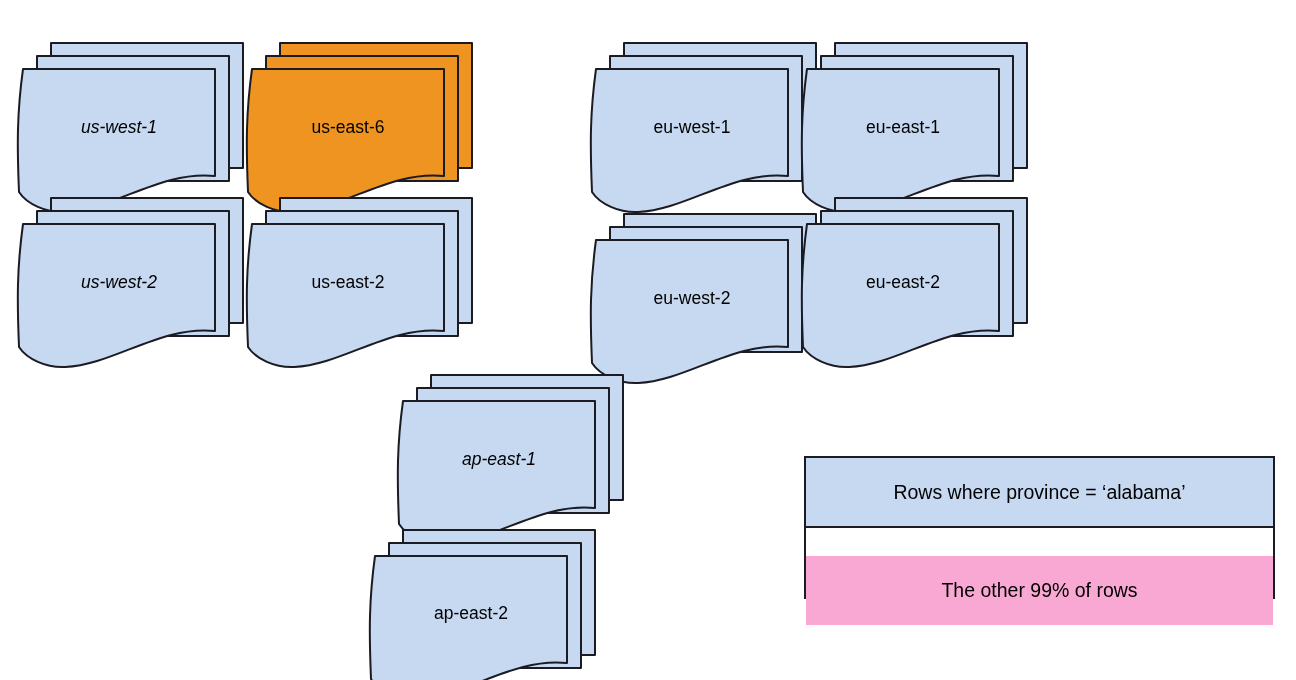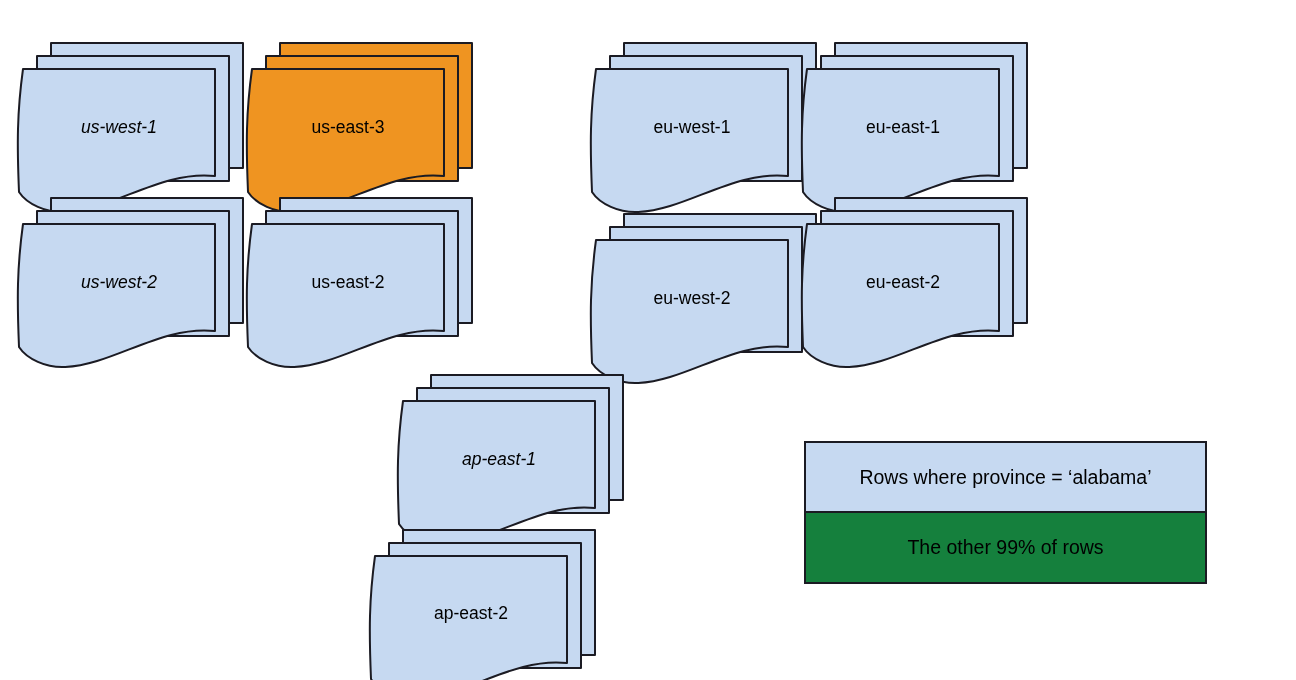--- a/index.html
+++ b/index.html
@@ -63,42 +63,43 @@
     justify-content: center;
     font-size: 19.5px;
     color: #000000;
     white-space: nowrap;
   }
   .legend-row.blue {
     background: #c6d9f1;
     border-bottom: 2px solid #1b1b23;
   }
   .legend-row.orange {
-    background: #15803d;
+    background: #f9a8d4;
+    margin-top: 28px;
   }
 </style>
 </head>
 <body>
 
 <div id="canvas">
     <div class="stack" style="left: 19px; top: 43px;">
       <svg width="228" height="179" viewBox="0 0 228 179">
         <path d="M 0 0 L 192 0 L 192 125 L 0 125 Z" transform="translate(32,0)" fill="#c6d9f1" stroke="#1b1b23" stroke-width="2" stroke-linejoin="round"></path>
         <path d="M 0 0 L 192 0 L 192 125 L 0 125 Z" transform="translate(18,13)" fill="#c6d9f1" stroke="#1b1b23" stroke-width="2" stroke-linejoin="round"></path>
         <path d="M 0 0 L 192 0 L 192 107 C 138.24 101, 90.24 141, 42.24 143 C 23.04 144, 3.84 135, -4 123 C -6 75, -6 43.75, 0 0 Z" transform="translate(4,26)" fill="#c6d9f1" stroke="#1b1b23" stroke-width="2" stroke-linejoin="round"></path>
       </svg>
       <div class="stack-label" style="left: 4px; top: 76px; font-style: italic;">us-west-1</div>
     </div>
     <div class="stack" style="left: 248px; top: 43px;">
       <svg width="228" height="179" viewBox="0 0 228 179">
         <path d="M 0 0 L 192 0 L 192 125 L 0 125 Z" transform="translate(32,0)" fill="#ef9421" stroke="#1b1b23" stroke-width="2" stroke-linejoin="round"></path>
         <path d="M 0 0 L 192 0 L 192 125 L 0 125 Z" transform="translate(18,13)" fill="#ef9421" stroke="#1b1b23" stroke-width="2" stroke-linejoin="round"></path>
         <path d="M 0 0 L 192 0 L 192 107 C 138.24 101, 90.24 141, 42.24 143 C 23.04 144, 3.84 135, -4 123 C -6 75, -6 43.75, 0 0 Z" transform="translate(4,26)" fill="#ef9421" stroke="#1b1b23" stroke-width="2" stroke-linejoin="round"></path>
       </svg>
-      <div class="stack-label" style="left: 4px; top: 76px;">us-east-3</div>
+      <div class="stack-label" style="left: 4px; top: 76px;">us-east-6</div>
     </div>
     <div class="stack" style="left: 592px; top: 43px;">
       <svg width="228" height="179" viewBox="0 0 228 179">
         <path d="M 0 0 L 192 0 L 192 125 L 0 125 Z" transform="translate(32,0)" fill="#c6d9f1" stroke="#1b1b23" stroke-width="2" stroke-linejoin="round"></path>
         <path d="M 0 0 L 192 0 L 192 125 L 0 125 Z" transform="translate(18,13)" fill="#c6d9f1" stroke="#1b1b23" stroke-width="2" stroke-linejoin="round"></path>
         <path d="M 0 0 L 192 0 L 192 107 C 138.24 101, 90.24 141, 42.24 143 C 23.04 144, 3.84 135, -4 123 C -6 75, -6 43.75, 0 0 Z" transform="translate(4,26)" fill="#c6d9f1" stroke="#1b1b23" stroke-width="2" stroke-linejoin="round"></path>
       </svg>
       <div class="stack-label" style="left: 4px; top: 76px;">eu-west-1</div>
     </div>
     <div class="stack" style="left: 803px; top: 43px;">
@@ -150,21 +151,21 @@
       <div class="stack-label" style="left: 4px; top: 76px; font-style: italic;">ap-east-1</div>
     </div>
     <div class="stack" style="left: 371px; top: 530px;">
       <svg width="228" height="179" viewBox="0 0 228 179">
         <path d="M 0 0 L 192 0 L 192 125 L 0 125 Z" transform="translate(32,0)" fill="#c6d9f1" stroke="#1b1b23" stroke-width="2" stroke-linejoin="round"></path>
         <path d="M 0 0 L 192 0 L 192 125 L 0 125 Z" transform="translate(18,13)" fill="#c6d9f1" stroke="#1b1b23" stroke-width="2" stroke-linejoin="round"></path>
         <path d="M 0 0 L 192 0 L 192 107 C 138.24 101, 90.24 141, 42.24 143 C 23.04 144, 3.84 135, -4 123 C -6 75, -6 43.75, 0 0 Z" transform="translate(4,26)" fill="#c6d9f1" stroke="#1b1b23" stroke-width="2" stroke-linejoin="round"></path>
       </svg>
       <div class="stack-label" style="left: 4px; top: 75px;">ap-east-2</div>
     </div>
-    <div class="legend" style="left: 804px; top: 441px; width: 403px; height: 143px;">
+    <div class="legend" style="left: 804px; top: 456px; width: 471px; height: 143px;">
       <div class="legend-row blue" style="height: 70px;">
         <span>Rows where province = ‘alabama’</span>
       </div>
       <div class="legend-row orange" style="height: 69px;">
         <span>The other 99% of rows</span>
       </div>
     </div>
   </div>
 
 </body></html>

